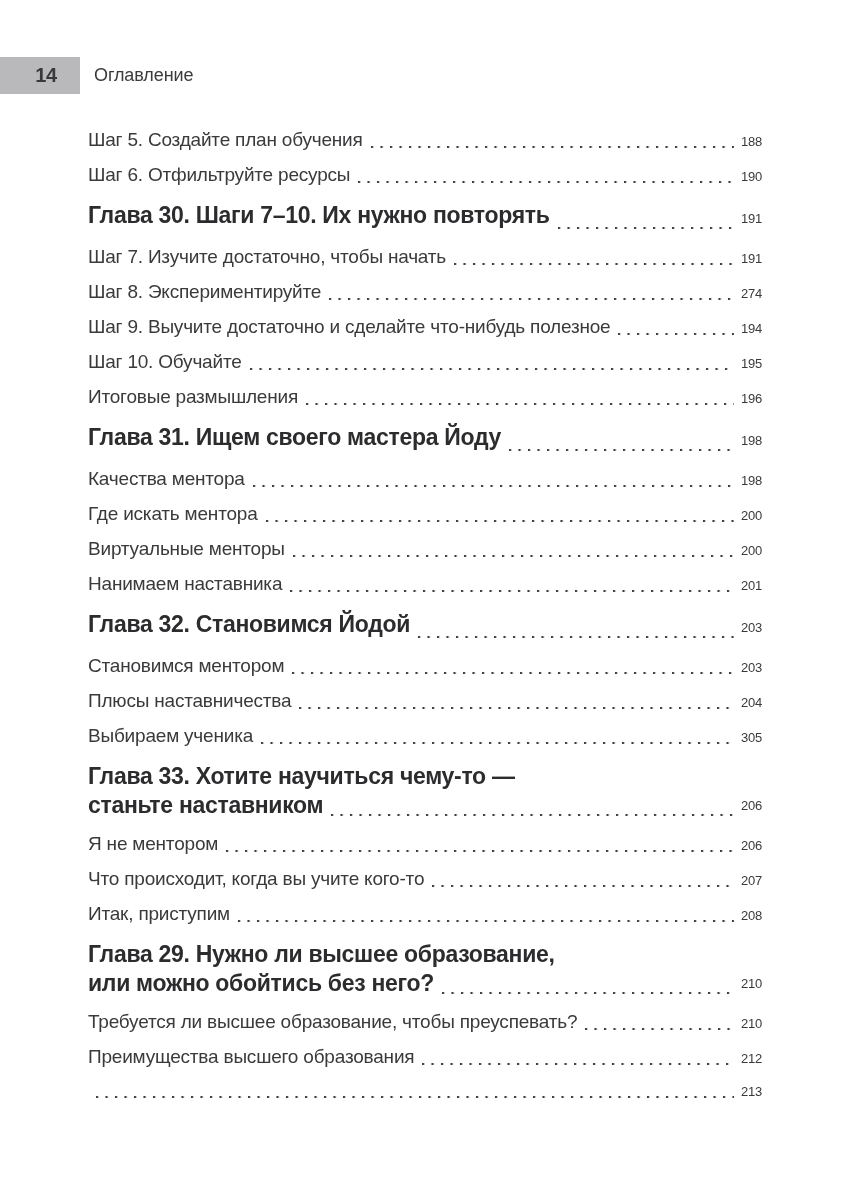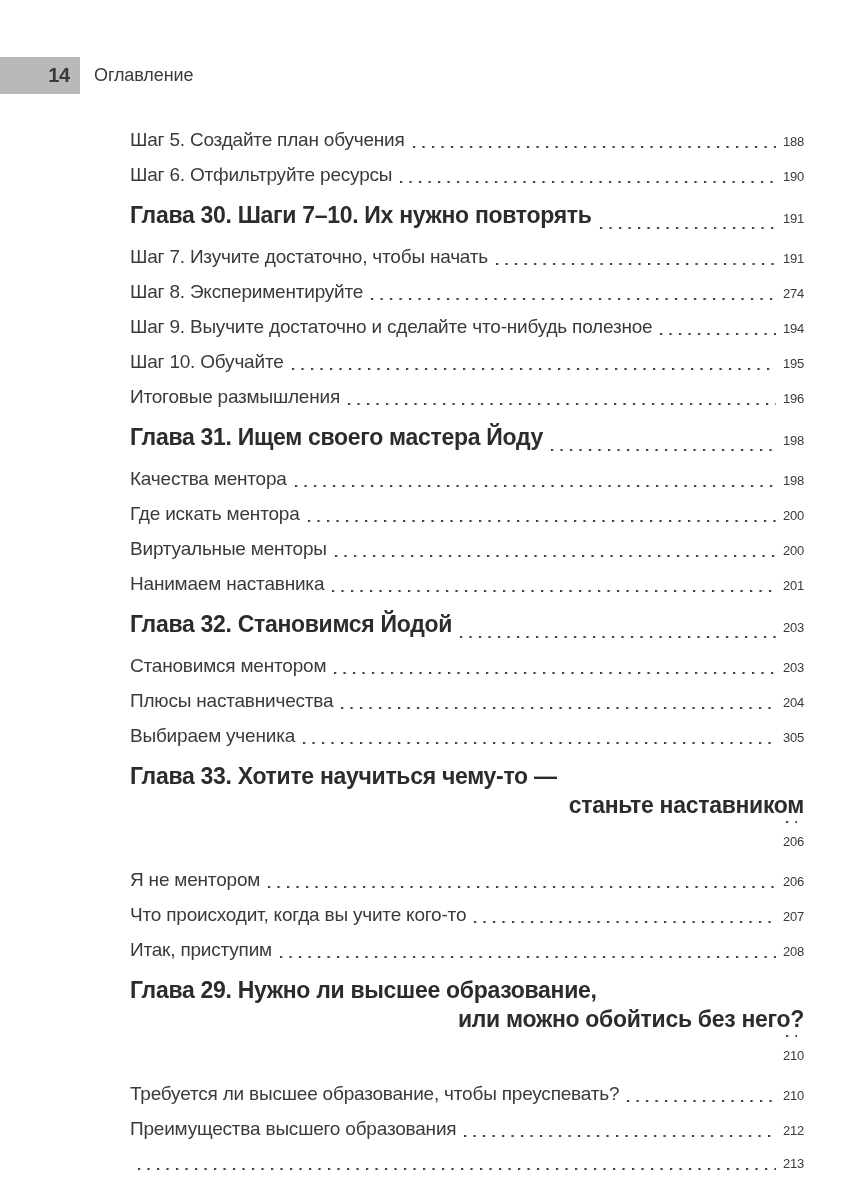--- a/index.html
+++ b/index.html
@@ -13,46 +13,46 @@
   }
   
   .runhead{
     position:absolute;top:57px;left:0;right:0;height:37px;
     display:flex;align-items:center;
   }
   .folio-box{
     width:80px;height:37px;
     background:#b9b9bb;
     display:flex;align-items:center;justify-content:flex-end;
-    box-sizing:border-box;padding-right:10px;
+    box-sizing:border-box;padding-right:23px;
   }
   .folio{
     font-size:20px;font-weight:bold;color:#39393b;letter-spacing:-0.2px;
   }
   .runhead-label{
     margin-left:14px;font-size:18px;color:#3b3b3d;letter-spacing:-0.1px;
   }
   
   .toc{
-    position:absolute;left:88px;top:130px;width:674px;margin-left:42px;
+    position:absolute;left:88px;top:130px;width:674px;
   }
   .row{display:flex;align-items:baseline;}
   .row.sub{
     font-size:19px;line-height:20px;margin-bottom:13px;letter-spacing:-0.2px;
   }
   .row.chapter{
     font-size:23px;line-height:29px;font-weight:bold;color:#2c2c2e;
     margin-top:14px;margin-bottom:14px;letter-spacing:-0.3px;
   }
   .chapter-block{margin-top:14px;margin-bottom:14px;}
   .chapter-block .hline1,
   .chapter-block .hline2{
     font-size:23px;line-height:29px;font-weight:bold;color:#2c2c2e;letter-spacing:-0.3px;
   }
-  .chapter-block .hline2{display:flex;align-items:flex-end;flex-direction:column;}
+  .chapter-block .hline2{display:flex;align-items:center;}
   .t{white-space:nowrap;}
   .leader{
     flex:1 1 auto;
     height:4px;
     align-self:flex-end;
     margin:0 7px 3px 7px;
     background-image:radial-gradient(circle at 2px 2px,#3c3c3e 1.25px,transparent 1.5px);
     background-size:9.5px 4px;
     background-repeat:repeat-x;
     background-position:left bottom;

